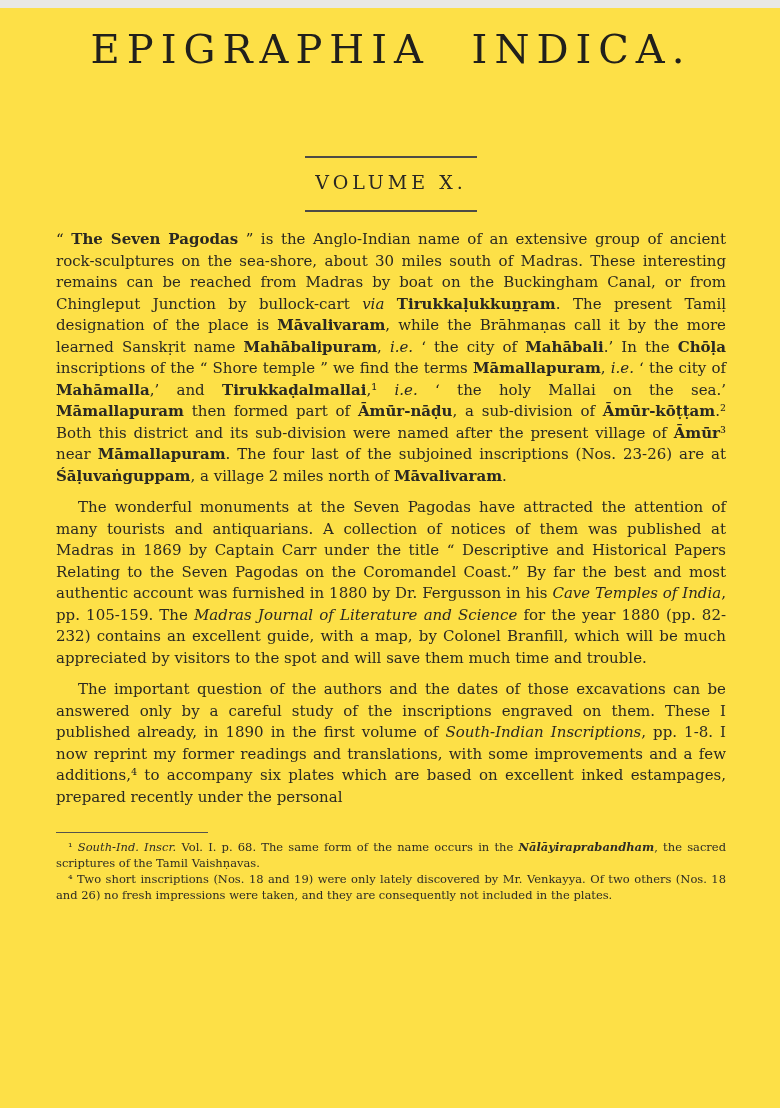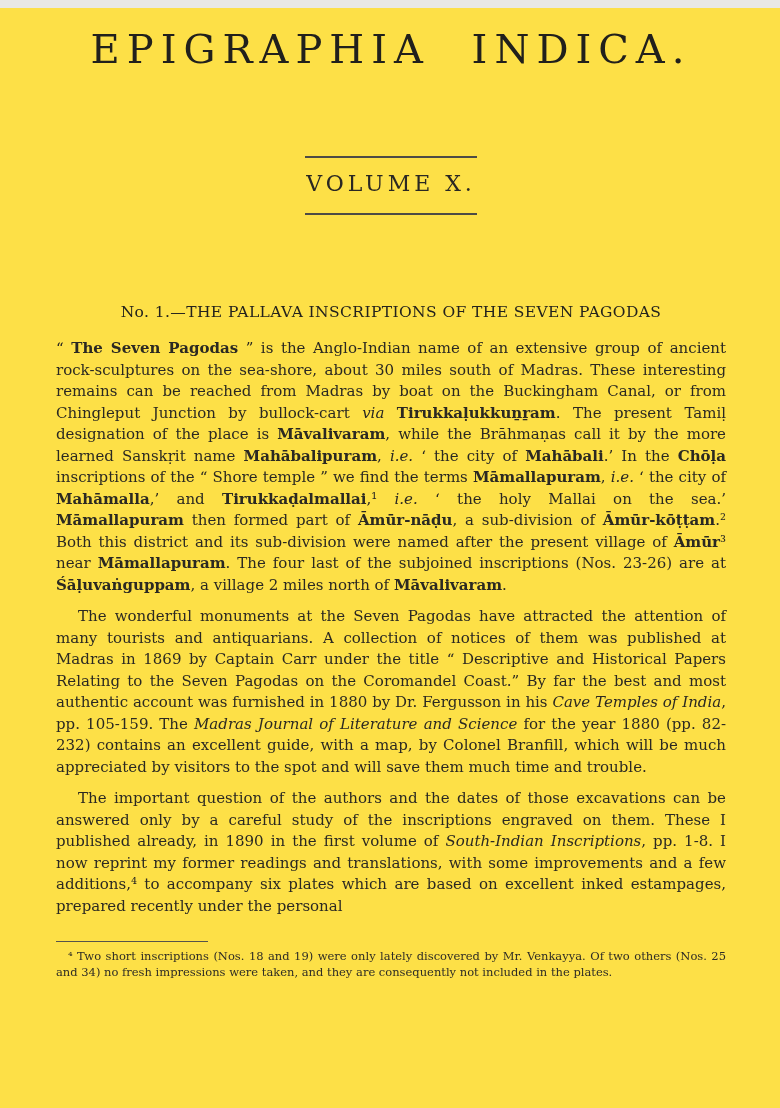--- a/index.html
+++ b/index.html
@@ -32,21 +32,21 @@
     border: 0;
     border-top: 2px solid #4d4b45;
     width: 172px;
     margin: 0 auto;
   }
   .rule-top { margin-top: 84px; }
   .rule-bottom { margin-top: 17px; }
   .volume-title {
     margin: 13px 0 0 0;
     text-align: center;
-    font-size: 22px;
+    font-size: 19px;
     font-weight: 500;
     letter-spacing: 4px;
     color: #2a2823;
   }
   .article-heading {
     margin: 88px 0 0 0;
     text-align: center;
     font-size: 15.5px;
     font-weight: 500;
     letter-spacing: 0.4px;
@@ -96,28 +96,28 @@
 <div class="page">
 
   <h1 class="main-title">EPIGRAPHIA  INDICA.</h1>
 
   <hr class="rule rule-top">
 
   <h2 class="volume-title">VOLUME X.</h2>
 
   <hr class="rule rule-bottom">
 
-  <h3 class="article-heading">No. 1.—THE PALLAVA INSCRIPTIONS OF THE SEVEN PAGODAS</h3>
 
 
   <div class="body-text">
     <p>“ <span class="seg-b">The Seven Pagodas</span> ” is the Anglo-Indian name of an extensive group of ancient rock-sculptures on the sea-shore, about 30 miles south of Madras.  These interesting remains can be reached from Madras by boat on the Buckingham Canal, or from Chingleput Junction by bullock-cart <span class="seg-i">via</span> <span class="seg-b">Tirukkaḷukkuṉṟam</span>.  The present Tamiḷ designation of the place is <span class="seg-b">Māvalivaram</span>, while the Brāhmaṇas call it by the more learned Sanskṛit name <span class="seg-b">Mahābalipuram</span>, <span class="seg-i">i.e.</span> ‘ the city of <span class="seg-b">Mahābali</span>.’  In the <span class="seg-b">Chōḷa</span> inscriptions of the “ Shore temple ” we find the terms <span class="seg-b">Māmallapuram</span>, <span class="seg-i">i.e.</span> ‘ the city of <span class="seg-b">Mahāmalla</span>,’ and <span class="seg-b">Tirukkaḍalmallai</span>,¹ <span class="seg-i">i.e.</span> ‘ the holy Mallai on the sea.’  <span class="seg-b">Māmallapuram</span> then formed part of <span class="seg-b">Āmūr-nāḍu</span>, a sub-division of <span class="seg-b">Āmūr-kōṭṭam</span>.²  Both this district and its sub-division were named after the present village of <span class="seg-b">Āmūr</span>³ near <span class="seg-b">Māmallapuram</span>.  The four last of the subjoined inscriptions (Nos. 23-26) are at <span class="seg-b">Śāḷuvaṅguppam</span>, a village 2 miles north of <span class="seg-b">Māvalivaram</span>.</p>
     <p class="indented">The wonderful monuments at the Seven Pagodas have attracted the attention of many tourists and antiquarians.  A collection of notices of them was published at Madras in 1869 by Captain Carr under the title “ Descriptive and Historical Papers Relating to the Seven Pagodas on the Coromandel Coast.”  By far the best and most authentic account was furnished in 1880 by Dr. Fergusson in his <span class="seg-i">Cave Temples of India</span>, pp. 105-159.  The <span class="seg-i">Madras Journal of Literature and Science</span> for the year 1880 (pp. 82-232) contains an excellent guide, with a map, by Colonel Branfill, which will be much appreciated by visitors to the spot and will save them much time and trouble.</p>
     <p class="indented">The important question of the authors and the dates of those excavations can be answered only by a careful study of the inscriptions engraved on them.  These I published already, in 1890 in the first volume of <span class="seg-i">South-Indian Inscriptions</span>, pp. 1-8.  I now reprint my former readings and translations, with some improvements and a few additions,⁴ to accompany six plates which are based on excellent inked estampages, prepared recently under the personal</p>
   </div>
 
   <hr class="footnote-rule">
 
   <div class="footnotes">
-    <p>⁴ Two short inscriptions (Nos. 18 and 19) were only lately discovered by Mr. Venkayya.  Of two others (Nos. 25 and 34) no fresh impressions were taken, and they are consequently not included in the plates.</p>
+    <p>¹ <span class="seg-i">South-Ind. Inscr.</span> Vol. I. p. 68.  The same form of the name occurs in the <span class="seg-b seg-i">Nālāyiraprabandham</span>, the sacred scriptures of the Tamil Vaishṇavas.</p>
+    <p>⁴ Two short inscriptions (Nos. 18 and 19) were only lately discovered by Mr. Venkayya.  Of two others (Nos. 18 and 26) no fresh impressions were taken, and they are consequently not included in the plates.</p>
   </div>
 
 </div>
 
 </body></html>

